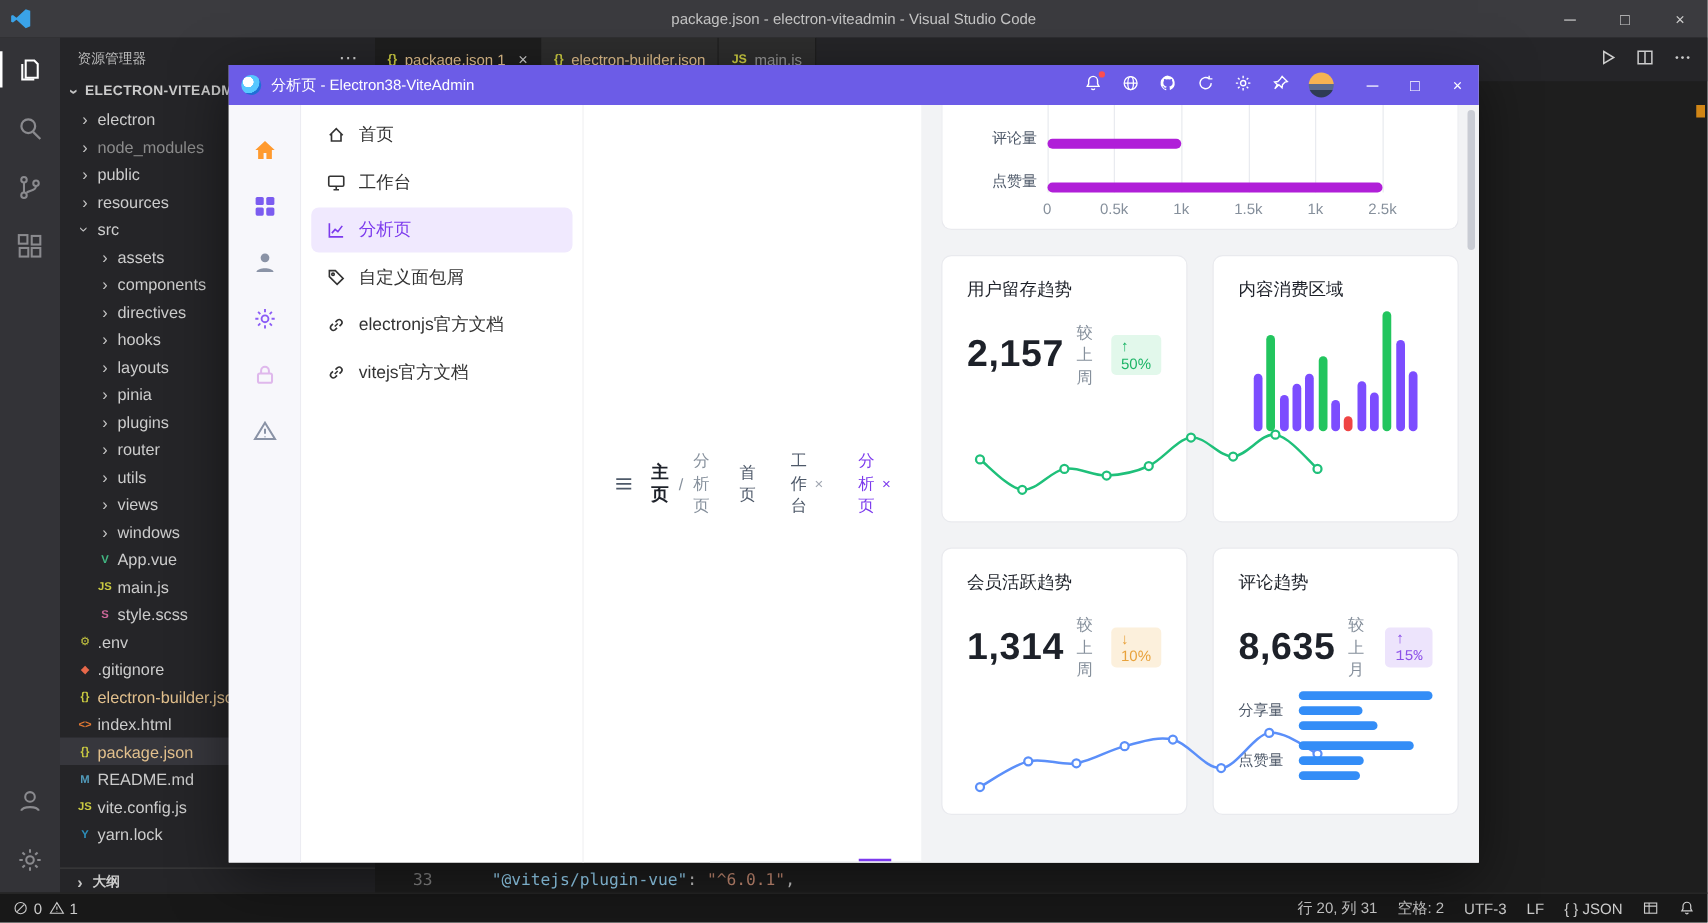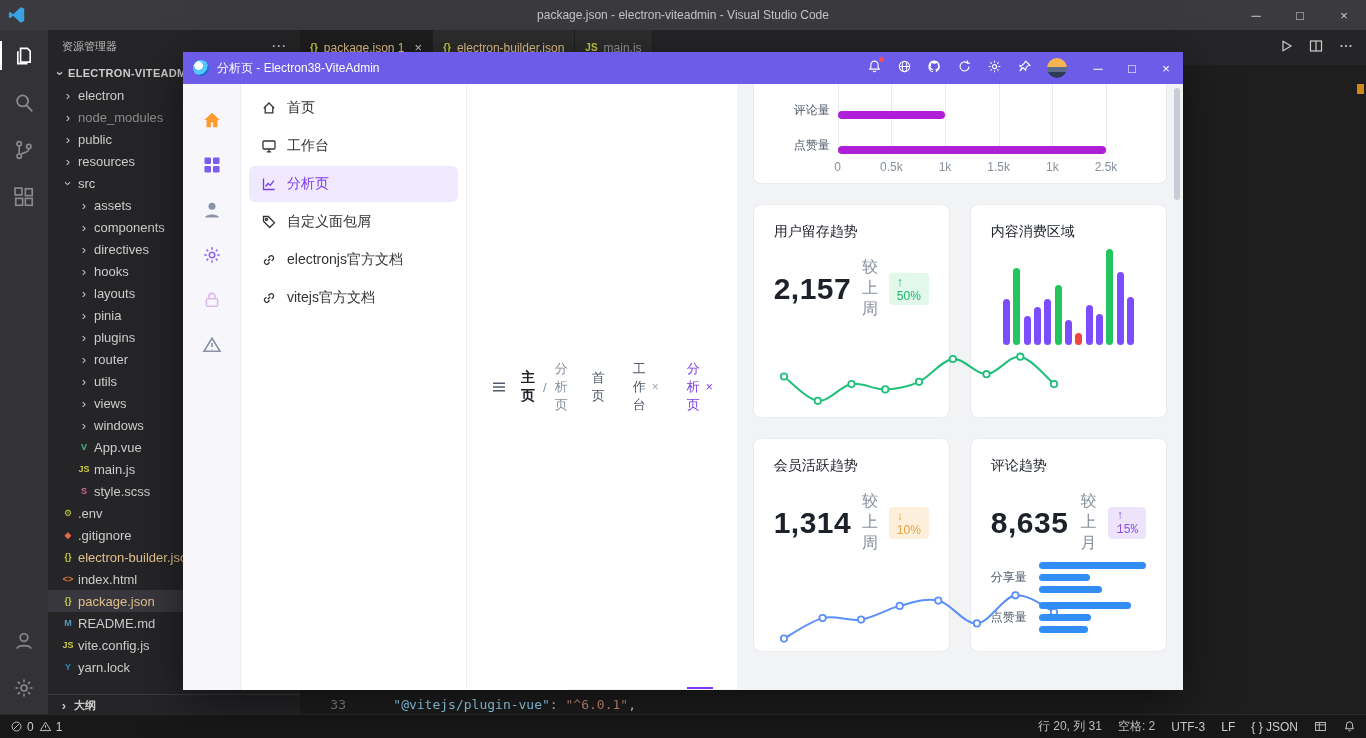--- a/index.html
+++ b/index.html
@@ -98,21 +98,21 @@
   .htrack{flex:1;margin-right:40px;position:relative;height:8px;}
   .hbar{position:absolute;left:0;top:0;height:8px;border-radius:4px;}
   .axis{margin:6px 40px 0 64px;position:relative;height:18px;font-size:12px;color:#86909c;}
   .axis span{position:absolute;transform:translateX(-50%);}
   .cards-row{display:flex;gap:20px;margin-top:20px;}
   .stat-card{flex:1;min-width:0;background:#fff;border:1px solid #e9eaee;border-radius:8px;height:214px;
              padding:18px 20px;box-sizing:border-box;}
   .card-title{font-size:14px;color:#1d2129;font-weight:500;}
   .metric-row{display:flex;align-items:center;gap:10px;margin-top:16px;}
   .metric{font-size:30px;font-weight:600;color:#1d2129;letter-spacing:.5px;}
-  .compare{font-size:16px;color:#86909c;text-align:center;}
+  .compare{font-size:13px;color:#86909c;}
   .badge{font-size:12px;padding:2px 8px;border-radius:4px;}
   .badge.green{background:#e2f8eb;color:#1db567;}
   .badge.red{background:#fde9e8;color:#f05050;}
   .badge.orange{background:#fcf0dc;color:#e8a23b;}
   .badge.purple{background:#ede4fc;color:#8c50e8;font-family:Liberation Mono, monospace;}
   .chart-area{margin-top:8px;height:96px;position:relative;}
   .vbars{display:flex;align-items:flex-end;justify-content:space-between;height:96px;padding:0 12px;}
   .vbar{width:7px;border-radius:3.5px;}
   .hgroup{display:flex;align-items:center;margin-bottom:9px;}
   .hg-label{flex:0 0 48px;width:48px;font-size:12px;color:#4e5969;}

